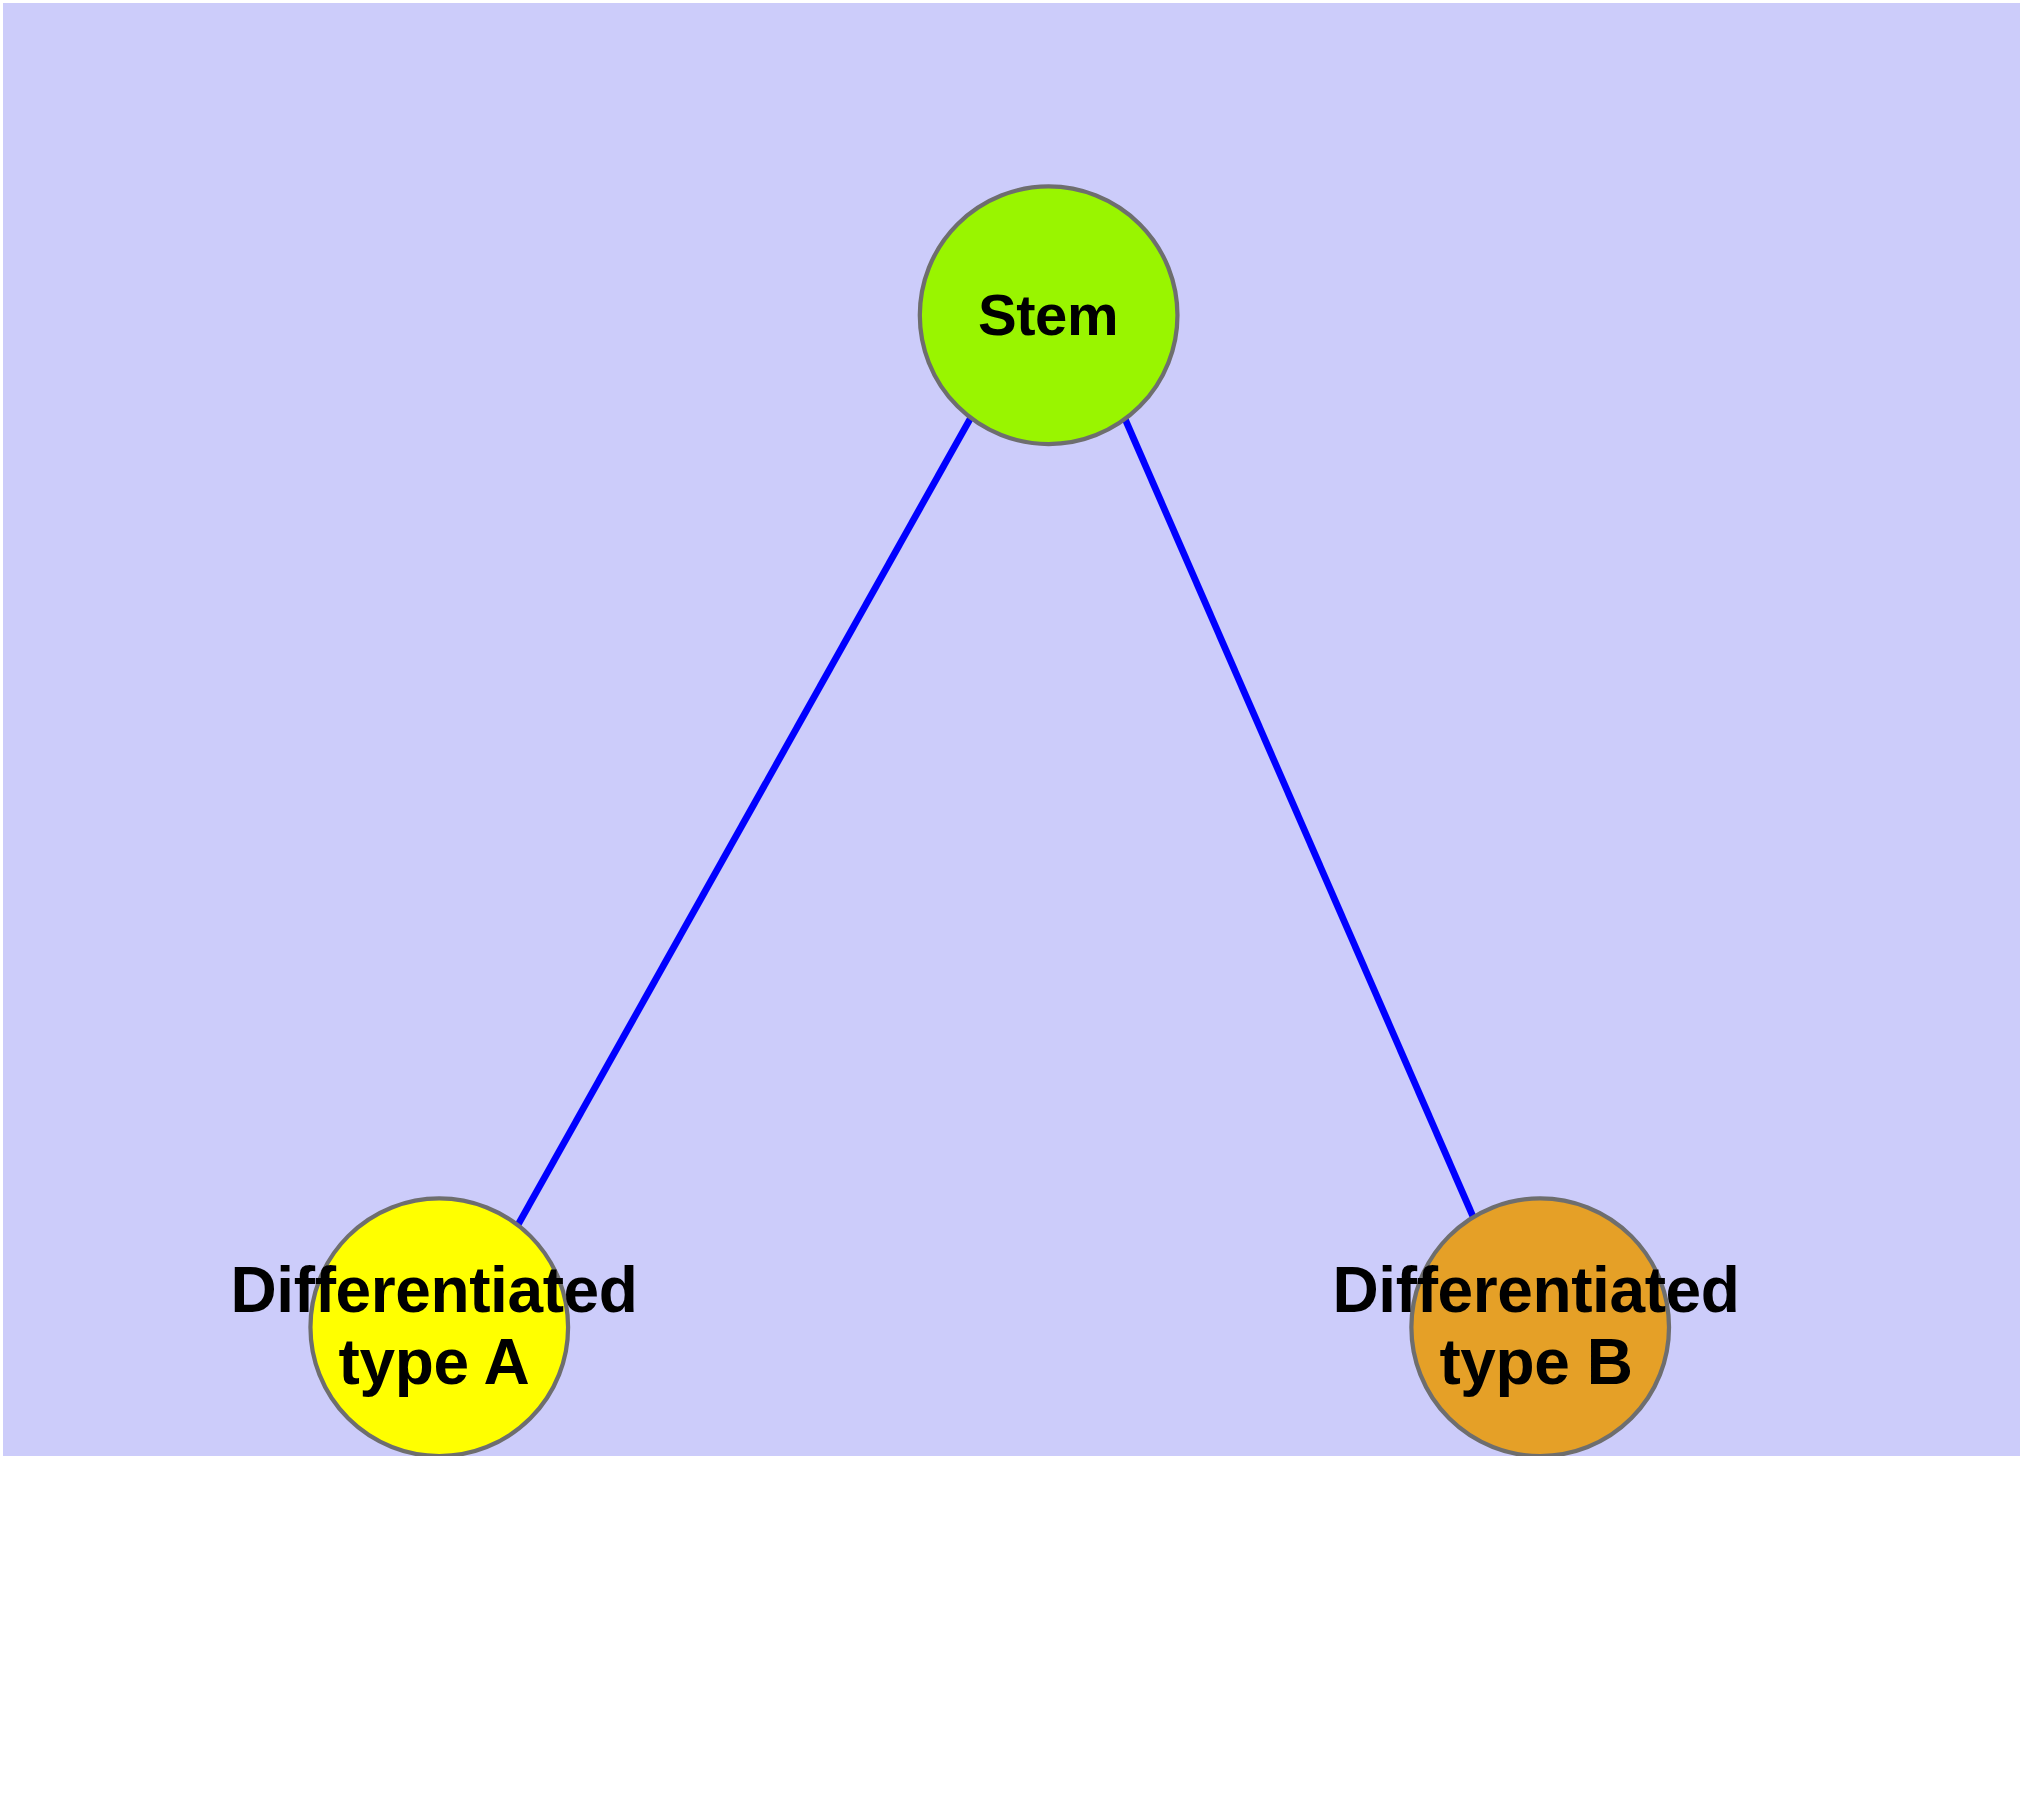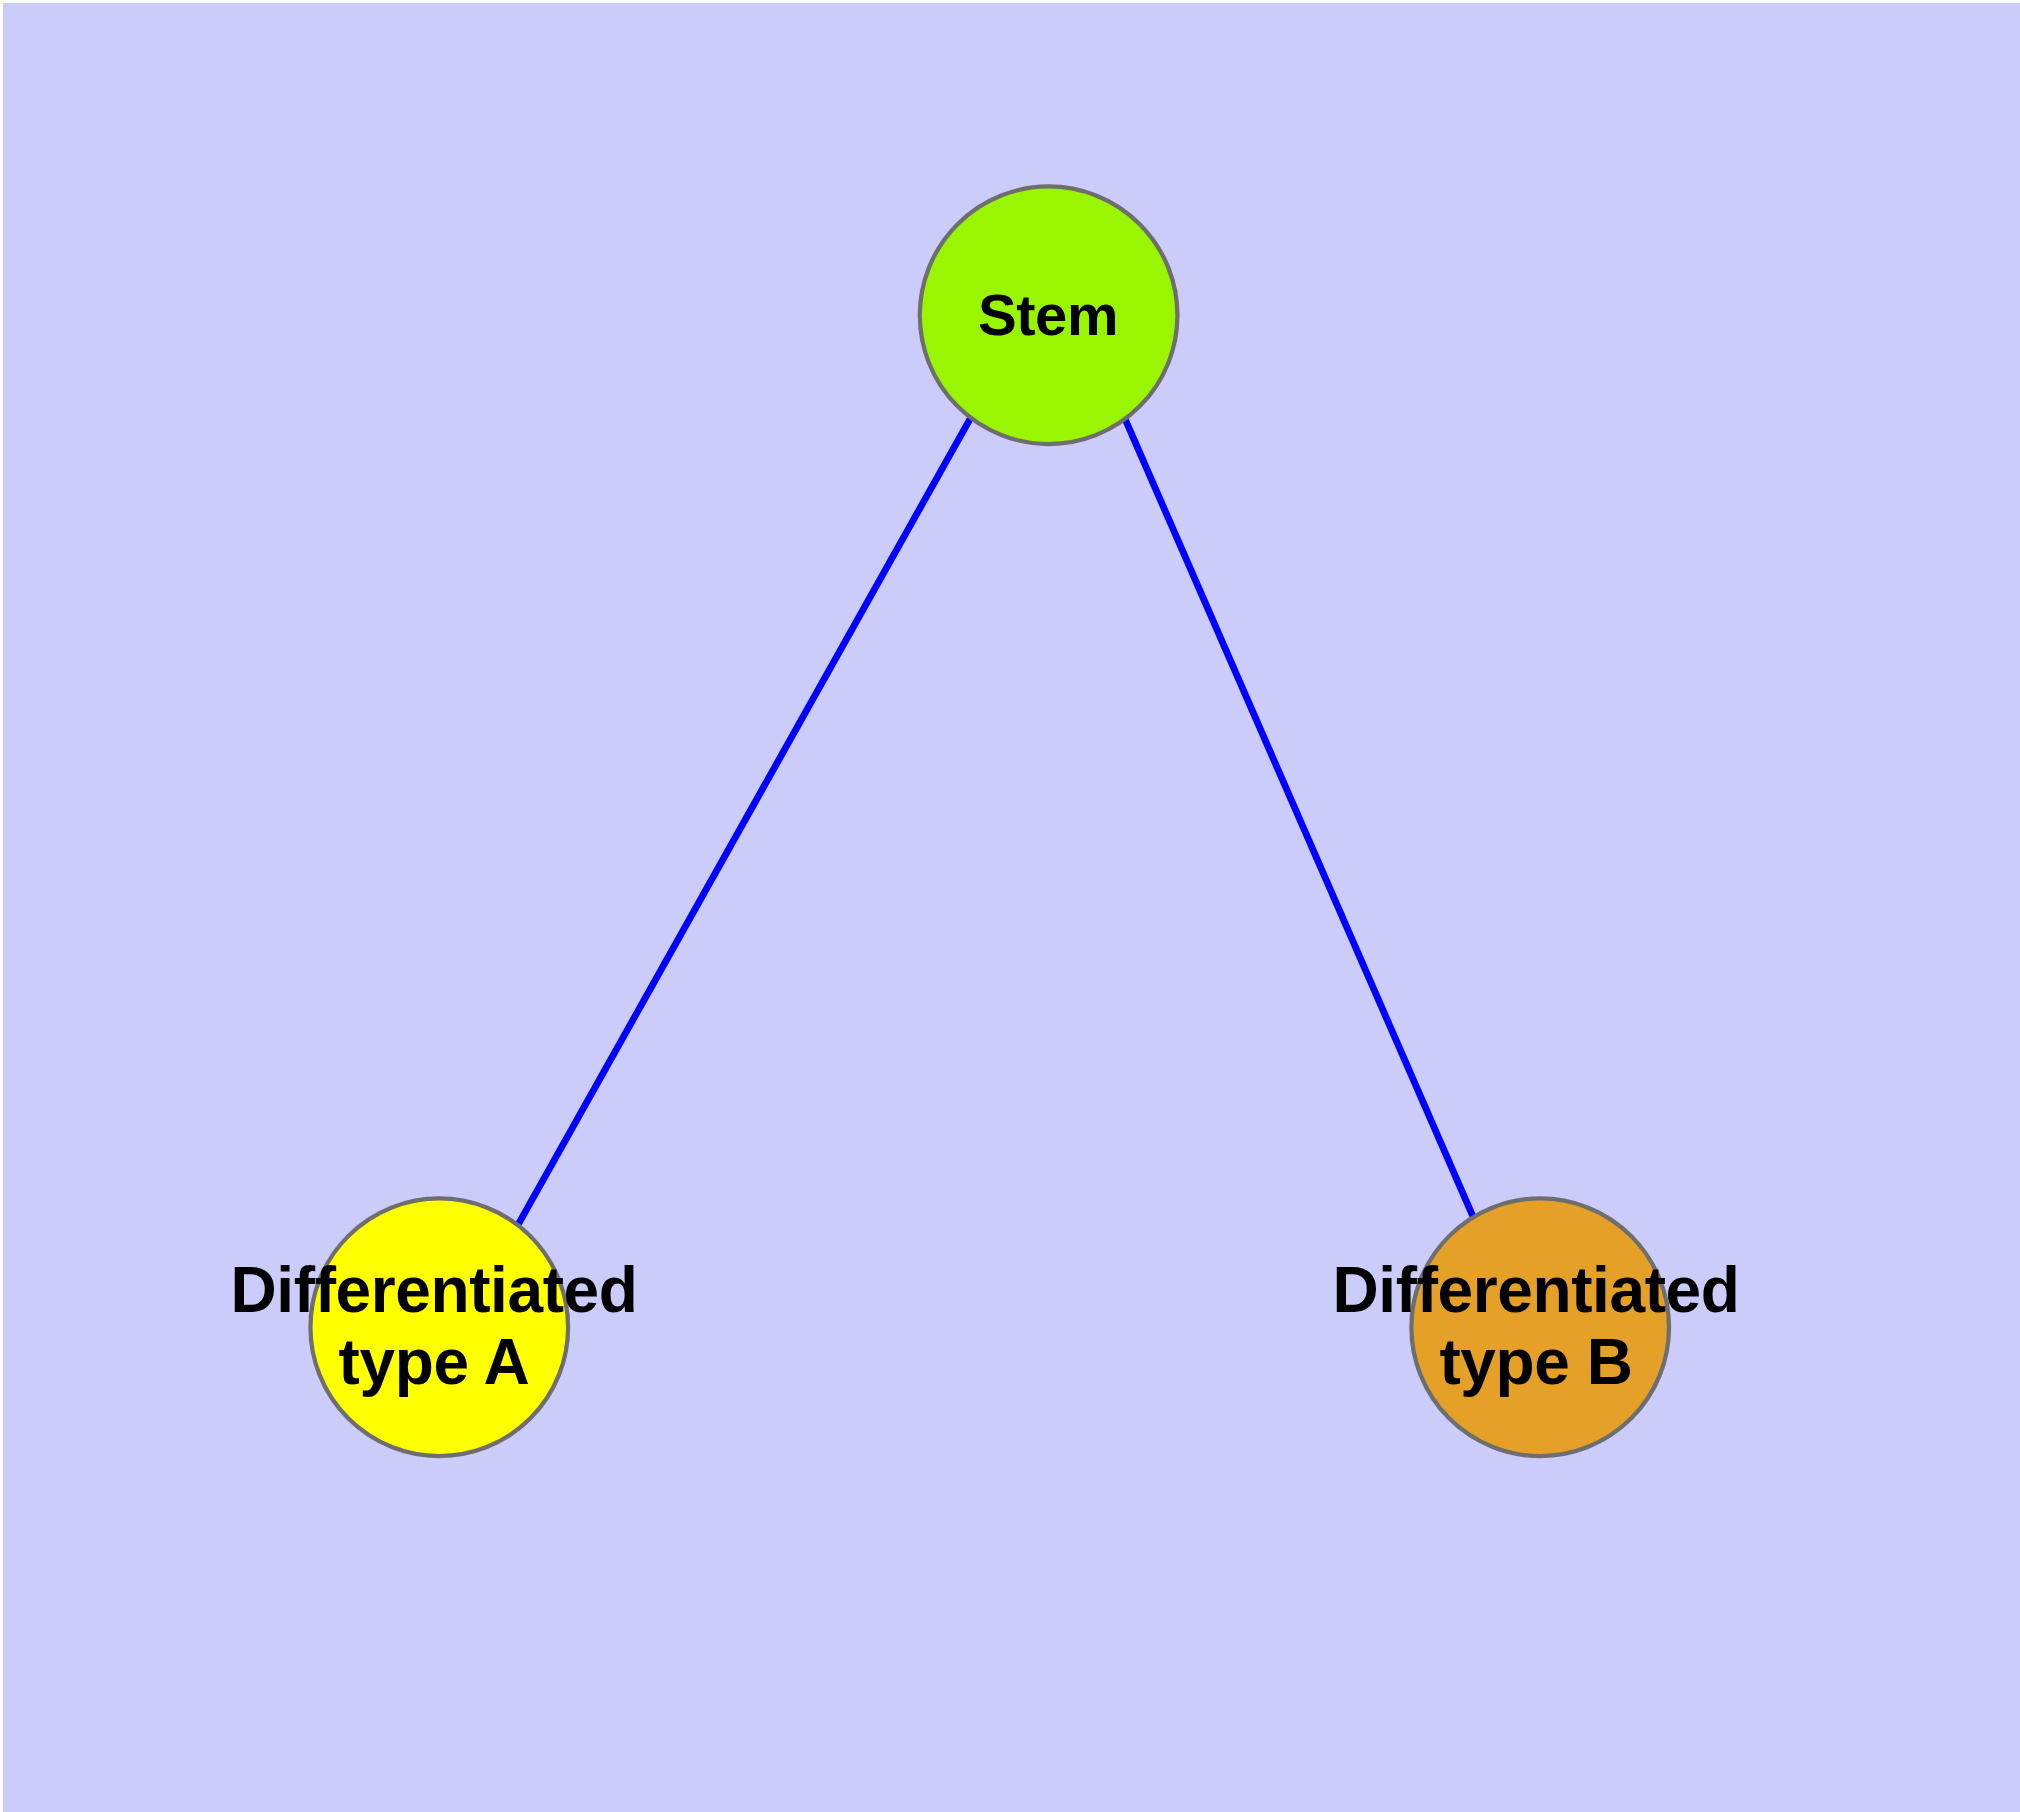--- a/index.html
+++ b/index.html
@@ -4,21 +4,21 @@
 <title>Cell differentiation graph</title>
 <style>
   html, body {
     margin: 0;
     padding: 0;
     background: #ffffff;
   }
   #stage {
     position: relative;
     width: 2021px;
-    height: 1812px;
+    height: 1456px;
     overflow: hidden;
     background: #ffffff;
     font-family: "Liberation Sans", sans-serif;
   }
   #canvas-bg {
     position: absolute;
     left: 2.5px;
     top: 2.5px;
     width: 2018px;
     height: 1810px;

